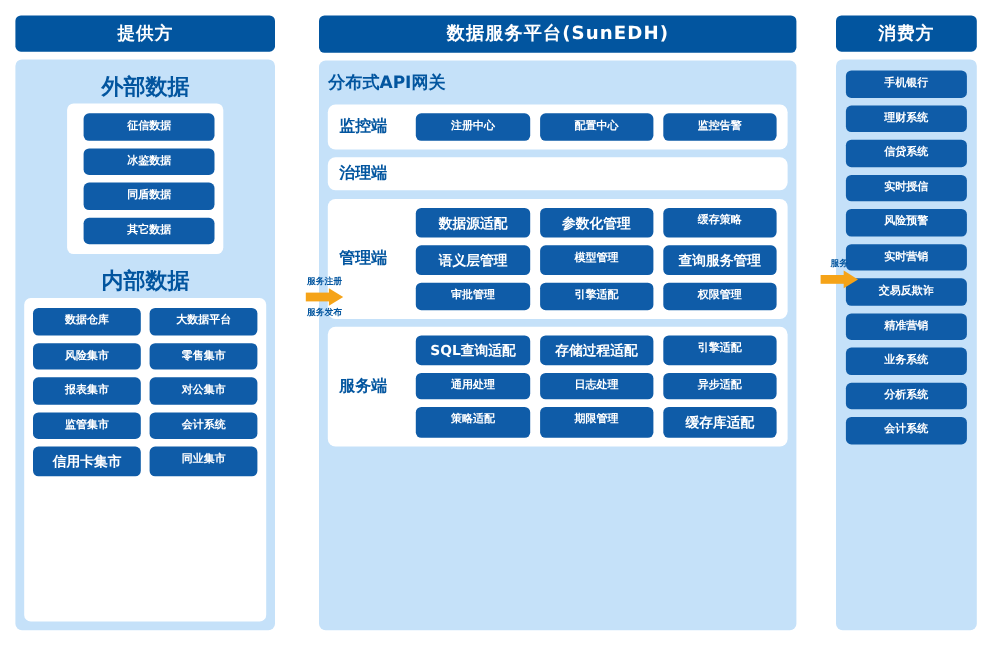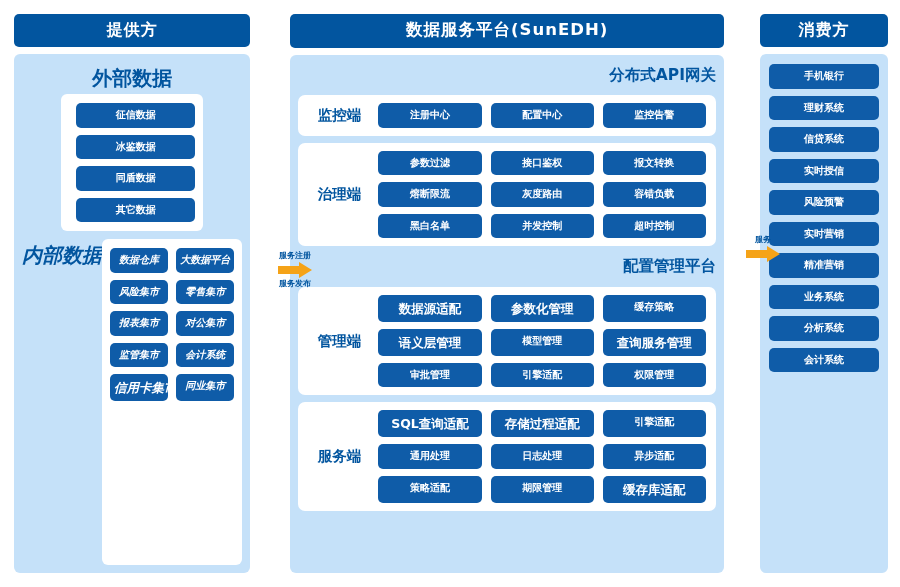--- a/index.html
+++ b/index.html
@@ -96,21 +96,21 @@
   }
 
   
   .mid-section {
     display: flex;
     flex-direction: column;
     gap: 7px;
   }
 
   .sec-title {
-    text-align: right;
+    text-align: left;
     color: #02559f;
     font-weight: bold;
     font-size: 15.5px;
     padding: 5px 0 5px 0;
     line-height: 1;
   }
 
   .row-card {
     background: #ffffff;
     border-radius: 7px;
@@ -119,21 +119,20 @@
     align-items: center;
     gap: 8px;
   }
 
   .row-label {
     width: 62px;
     flex: 0 0 62px;
     color: #02559f;
     font-weight: bold;
     font-size: 14.5px;
-    text-align: center;
     line-height: 1;
   }
 
   .row-grid {
     flex: 1;
     display: grid;
     grid-template-columns: 1fr 1fr 1fr;
     gap: 7px 9px;
   }
 
@@ -199,21 +198,21 @@
       <div>
         <div class="group-title">外部数据</div>
         <div class="white-card ext-list">
           <div class="chip">征信数据</div>
           <div class="chip">冰鉴数据</div>
           <div class="chip">同盾数据</div>
           <div class="chip">其它数据</div>
         </div>
       </div>
 
-      <div style="flex:1; display:flex; font-style:italic;">
+      <div style="flex:1; display:flex; flex-direction:column;">
         <div class="group-title">内部数据</div>
         <div class="white-card" style="flex:1;">
           <div class="grid2">
             <div class="chip">数据仓库</div>
             <div class="chip">大数据平台</div>
             <div class="chip">风险集市</div>
             <div class="chip">零售集市</div>
             <div class="chip">报表集市</div>
             <div class="chip">对公集市</div>
             <div class="chip">监管集市</div>
@@ -244,36 +243,24 @@
           <div class="row-label">监控端</div>
           <div class="row-grid">
             <div class="chip">注册中心</div>
             <div class="chip">配置中心</div>
             <div class="chip">监控告警</div>
           </div>
         </div>
 
         <div class="row-card">
           <div class="row-label">治理端</div>
-          <div class="row-grid">
-            <div class="chip">参数过滤</div>
-            <div class="chip">接口鉴权</div>
-            <div class="chip">报文转换</div>
-            <div class="chip">熔断限流</div>
-            <div class="chip">灰度路由</div>
-            <div class="chip">容错负载</div>
-            <div class="chip">黑白名单</div>
-            <div class="chip">并发控制</div>
-            <div class="chip">超时控制</div>
-          </div>
         </div>
       </div>
 
       <div class="mid-section">
-        <div class="sec-title">配置管理平台</div>
 
         <div class="row-card">
           <div class="row-label">管理端</div>
           <div class="row-grid">
             <div class="chip small">数据源适配</div>
             <div class="chip small">参数化管理</div>
             <div class="chip">缓存策略</div>
             <div class="chip small">语义层管理</div>
             <div class="chip">模型管理</div>
             <div class="chip small">查询服务管理</div>
@@ -309,20 +296,21 @@
 
   <div class="column col-right">
     <div class="col-header">消费方</div>
     <div class="col-body">
       <div class="chip">手机银行</div>
       <div class="chip">理财系统</div>
       <div class="chip">信贷系统</div>
       <div class="chip">实时授信</div>
       <div class="chip">风险预警</div>
       <div class="chip">实时营销</div>
+      <div class="chip">交易反欺诈</div>
       <div class="chip">精准营销</div>
       <div class="chip">业务系统</div>
       <div class="chip">分析系统</div>
       <div class="chip">会计系统</div>
     </div>
   </div>
 
 </div>
 
 </body></html>

